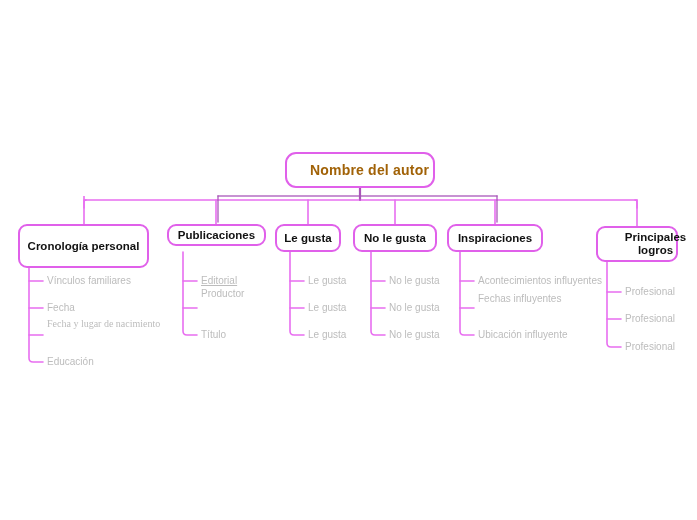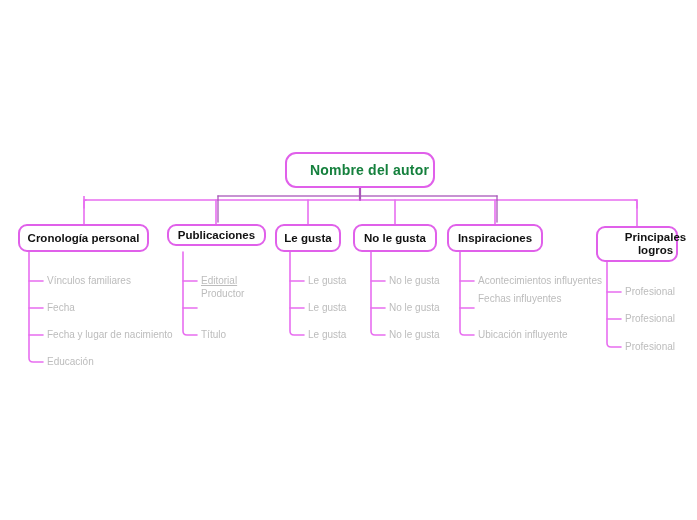--- a/index.html
+++ b/index.html
@@ -20,21 +20,21 @@
     border:2px solid #e060ea;
     border-radius:9px;
     display:flex;align-items:center;justify-content:center;
     text-align:center;
     z-index:5;
   }
   .node.root{
     border-radius:11px;
     font-weight:bold;
     font-size:14px;
-    color:#15803d;
+    color:#a16207;
     letter-spacing:.2px;
     padding-left:19px;
   }
   .node.branch{
     font-weight:bold;
     font-size:11.5px;
     color:#111111;
     line-height:13px;
   }
   .leaf{
@@ -98,21 +98,21 @@
       <path d="M607,262 L607,343 Q607,347 611,347 L621,347" stroke="#e86ef0"></path>
       <path d="M607,292 L621,292" stroke="#e86ef0"></path>
       <path d="M607,319 L621,319" stroke="#e86ef0"></path>
     </g>
   </svg>
 
   <div class="node root" style="left:285px;top:152px;width:150px;height:36px;">
     <span>Nombre del autor</span>
   </div>
 
-  <div class="node branch" style="left:18px;top:224px;width:131px;height:28px;">
+  <div class="node branch" style="left:18px;top:224px;width:131px;height:44px;">
     <span>Cronología personal</span>
   </div>
 
   <div class="node branch" style="left:167px;top:224px;width:99px;height:22px;">
     <span>Publicaciones</span>
   </div>
 
   <div class="node branch" style="left:275px;top:224px;width:66px;height:28px;">
     <span>Le gusta</span>
   </div>
@@ -125,21 +125,21 @@
     <span>Inspiraciones</span>
   </div>
 
   <div class="node branch" style="left:596px;top:226px;width:82px;height:36px;flex-direction:column;padding-left:37px;">
     <span>Principales</span>
     <span>logros</span>
   </div>
 
   <div class="leaf" style="left:47px;top:275px;">Vínculos familiares</div>
   <div class="leaf" style="left:47px;top:302px;">Fecha</div>
-  <div class="leaf" style="left:47px;top:329px;">Fecha y lugar de nacimiento</div>
+  <div class="leaf" style="left:47px;top:318px;font-family:Liberation Serif, serif;">Fecha y lugar de nacimiento</div>
   <div class="leaf" style="left:47px;top:356px;">Educación</div>
 
   <div class="leaf" style="left:201px;top:275px;text-decoration:underline;">Editorial</div>
   <div class="leaf" style="left:201px;top:288px;">Productor</div>
   <div class="leaf" style="left:201px;top:329px;">Título</div>
 
   <div class="leaf" style="left:308px;top:275px;">Le gusta</div>
   <div class="leaf" style="left:308px;top:302px;">Le gusta</div>
   <div class="leaf" style="left:308px;top:329px;">Le gusta</div>
 

